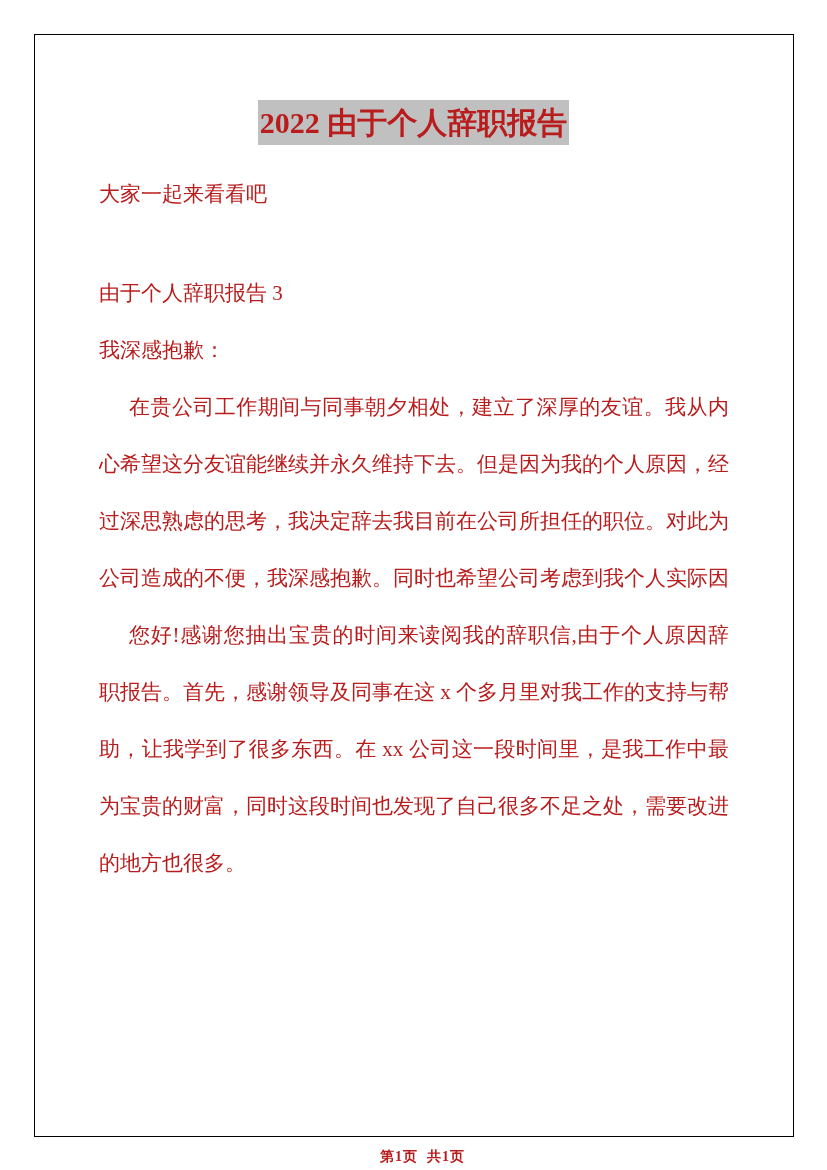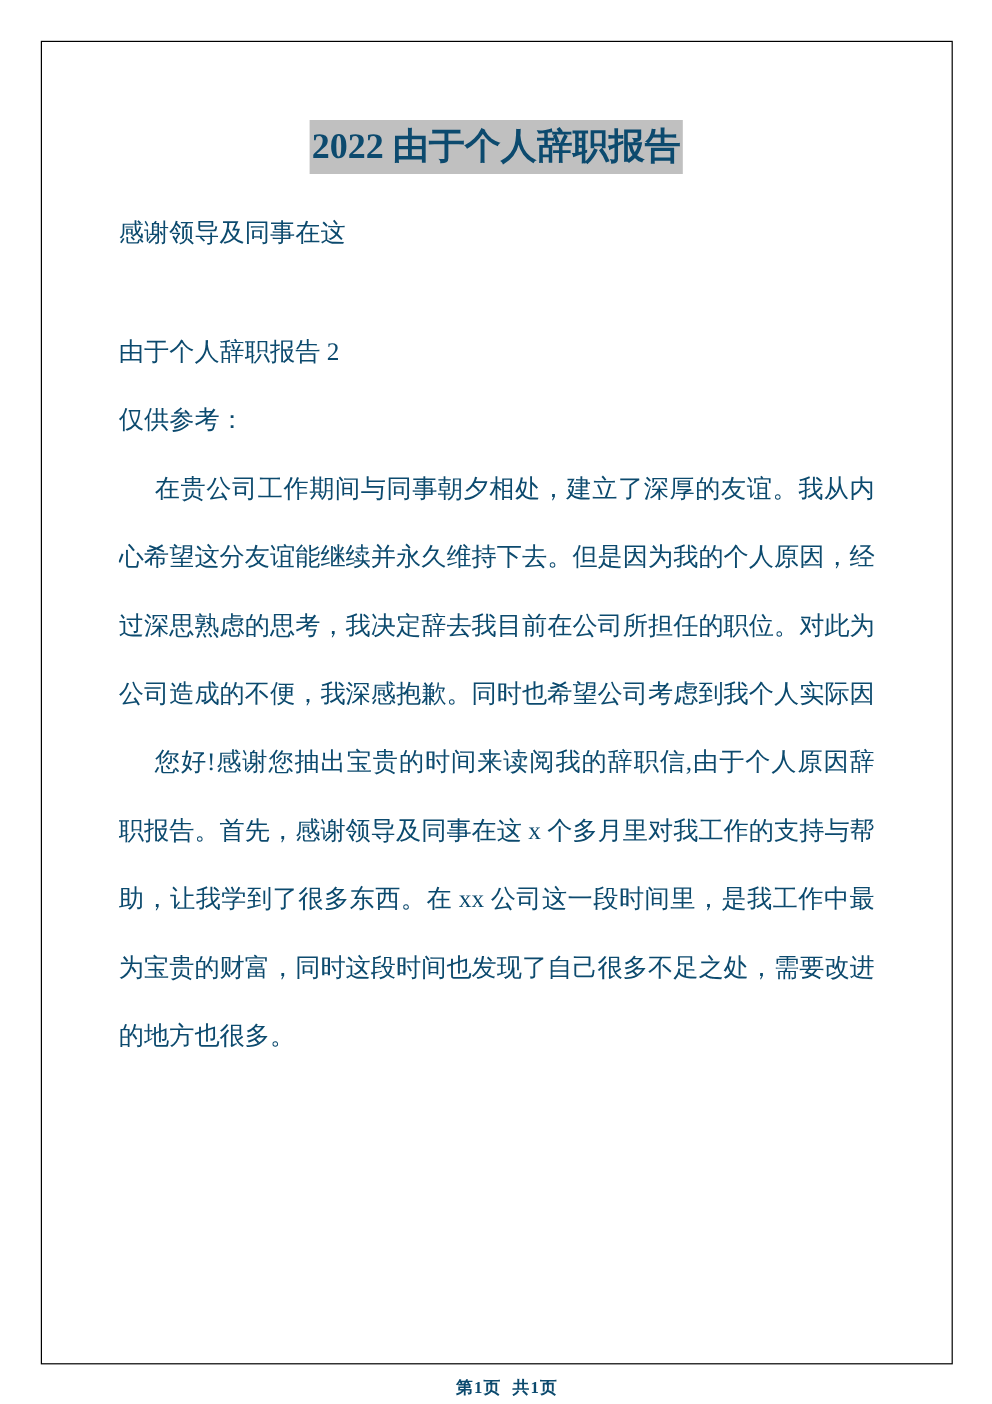--- a/index.html
+++ b/index.html
@@ -7,21 +7,21 @@
     padding: 0;
     background: #ffffff;
   }
   .page {
     position: relative;
     width: 827px;
     height: 1170px;
     background: #ffffff;
     overflow: hidden;
     font-family: "Liberation Serif", "DejaVu Serif", serif;
-    color: #0c4a6e;
+    color: #b91c1c;
   }
   .page-border {
     position: absolute;
     left: 34px;
     top: 34px;
     width: 758px;
     height: 1101px;
     border: 1px solid #000000;
     box-sizing: content-box;
   }
@@ -82,24 +82,24 @@
 
 <div class="page">
 
   <div class="page-border"></div>
 
   <div class="title-row">
     <span class="doc-title">2022 由于个人辞职报告</span>
   </div>
 
   <div class="body-text">
-    <p>感谢领导及同事在这</p>
+    <p>大家一起来看看吧</p>
     <div class="spacer"></div>
-    <p>由于个人辞职报告 2</p>
-    <p>仅供参考：</p>
+    <p>由于个人辞职报告 3</p>
+    <p>我深感抱歉：</p>
     <p class="indent clipped">在贵公司工作期间与同事朝夕相处，建立了深厚的友谊。我从内心希望这分友谊能继续并永久维持下去。但是因为我的个人原因，经过深思熟虑的思考，我决定辞去我目前在公司所担任的职位。对此为公司造成的不便，我深感抱歉。同时也希望公司考虑到我个人实际因</p>
     <p class="indent">您好!感谢您抽出宝贵的时间来读阅我的辞职信,由于个人原因辞职报告。首先，感谢领导及同事在这 x 个多月里对我工作的支持与帮助，让我学到了很多东西。在 xx 公司这一段时间里，是我工作中最为宝贵的财富，同时这段时间也发现了自己很多不足之处，需要改进的地方也很多。</p>
   </div>
 
   <div class="footer">
     <span>第1页  共1页</span>
   </div>
 
 </div>
 

